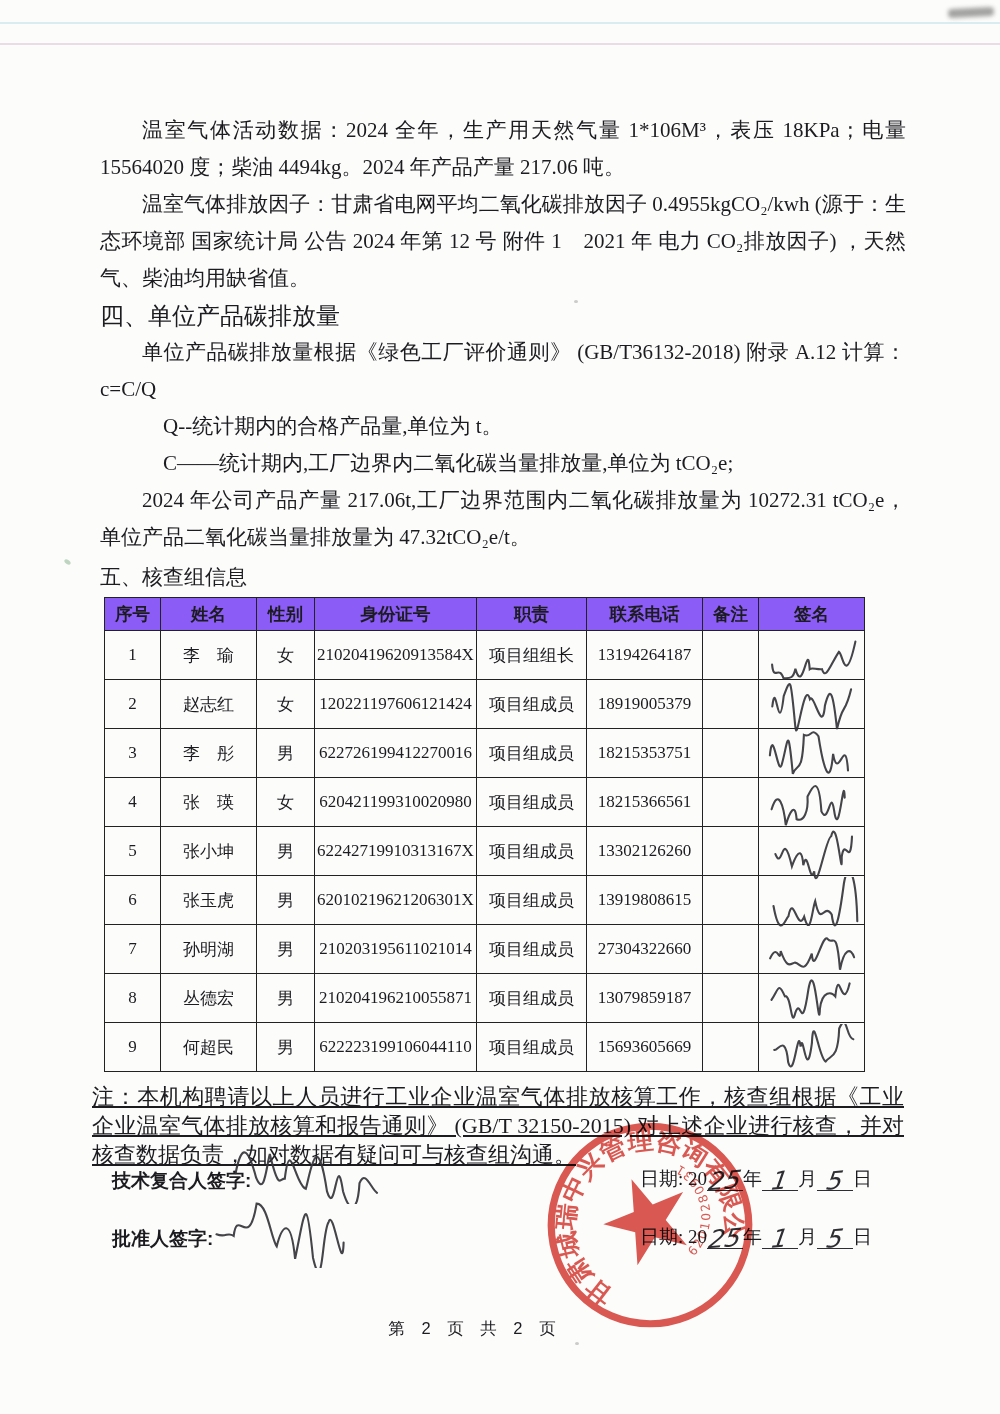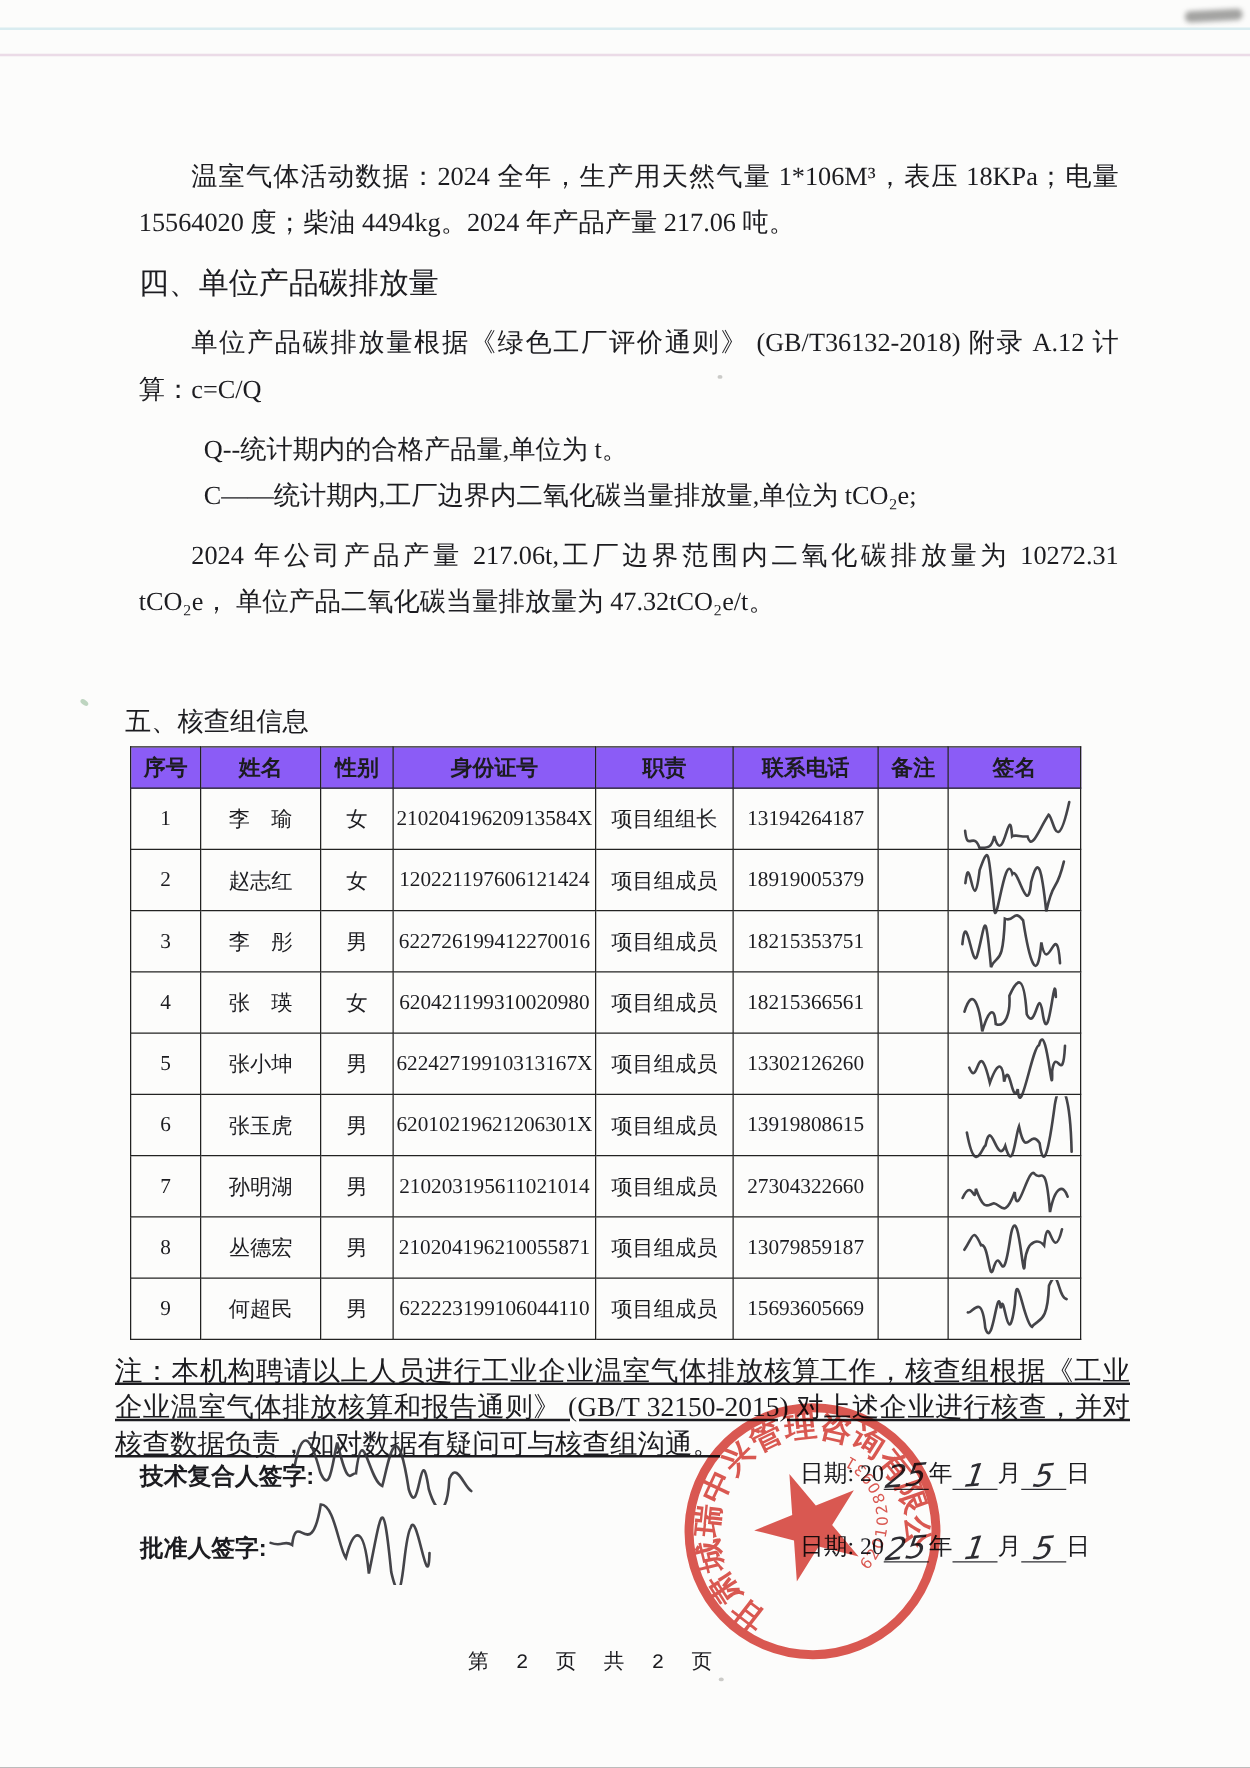--- a/index.html
+++ b/index.html
@@ -13,21 +13,21 @@
   .scanline{position:absolute;left:0;width:100%;height:2px;pointer-events:none;}
   .scanline.cyan{top:22px;background:#cfe7ee;opacity:.8;}
   .scanline.pink{top:43px;background:#e6d2e2;opacity:.8;}
   .smudge{position:absolute;top:8px;left:948px;width:46px;height:9px;background:#5a5a58;
     border-radius:4px;filter:blur(2px);opacity:.55;transform:rotate(-3deg);}
   .speck{position:absolute;background:#9a9a96;border-radius:50%;opacity:.5;}
 
   
   .textblock{position:absolute;top:112px;left:100px;width:806px;
     font-size:21px;line-height:37px;text-align:justify;}
-  .textblock p{margin:11px;text-indent:2em;}
+  .textblock p{margin:0;text-indent:2em;}
   .heading{font-weight:normal;text-indent:0 !important;
     font-family:"Liberation Sans","DejaVu Sans",sans-serif;font-size:24px;}
   .formula-list{list-style:none;margin:0;padding:0;}
   .formula-list li{text-indent:0;}
   .formula-list li.ind{padding-left:3em;}
 
   .sec5-heading{position:absolute;top:563px;left:100px;font-weight:normal;
     font-family:"Liberation Sans","DejaVu Sans",sans-serif;font-size:21px;}
 
   
@@ -58,36 +58,37 @@
     border-bottom:1.6px solid #2d2d32;line-height:14px;vertical-align:-4px;}
   .hand{display:inline-block;font-family:"DejaVu Sans",sans-serif;font-style:italic;
     font-size:25px;color:#2d2d32;transform:skewX(-14deg) rotate(-5deg);}
 
   
   .stamp{position:absolute;top:1118px;left:543px;width:214px;height:214px;
     mix-blend-mode:multiply;opacity:.88;pointer-events:none;}
 
   
   .footer{position:absolute;top:1318px;left:0;width:950px;text-align:center;
-    font-size:16.5px;letter-spacing:6px;font-family:Liberation Mono, monospace;}
+    font-size:16.5px;letter-spacing:6px;font-family:Liberation Sans, sans-serif;}
 </style>
 </head>
 <body>
 
 <div class="page">
 
   <div class="scanline cyan"></div>
   <div class="scanline pink"></div>
   <div class="smudge"></div>
   <div class="speck" style="top:560px;left:64px;width:7px;height:4px;background:#7fae85;transform:rotate(35deg);"></div>
   <div class="speck" style="top:300px;left:574px;width:4px;height:3px;"></div>
   <div class="speck" style="top:1342px;left:575px;width:4px;height:3px;"></div>
 
   <div class="textblock">
     <p>温室气体活动数据：2024 全年，生产用天然气量 1*106M³，表压 18KPa；电量 15564020 度；柴油 4494kg。2024 年产品产量 217.06 吨。</p>
+    <p>温室气体排放因子：甘肃省电网平均二氧化碳排放因子 0.4955kgCO₂/kwh (源于：生态环境部 国家统计局 公告 2024 年第 12 号 附件 1　2021 年 电力 CO₂排放因子) ，天然气、柴油均用缺省值。</p>
     <p class="heading">四、单位产品碳排放量</p>
     <p>单位产品碳排放量根据《绿色工厂评价通则》 (GB/T36132-2018) 附录 A.12 计算：c=C/Q</p>
     <ul class="formula-list">
         <li class="ind">Q--统计期内的合格产品量,单位为 t。</li>
         <li class="ind">C——统计期内,工厂边界内二氧化碳当量排放量,单位为 tCO₂e;</li>
       </ul>
     <p>2024 年公司产品产量 217.06t,工厂边界范围内二氧化碳排放量为 10272.31 tCO₂e， 单位产品二氧化碳当量排放量为 47.32tCO₂e/t。</p>
   </div>
 
   <div class="sec5-heading">五、核查组信息</div>

